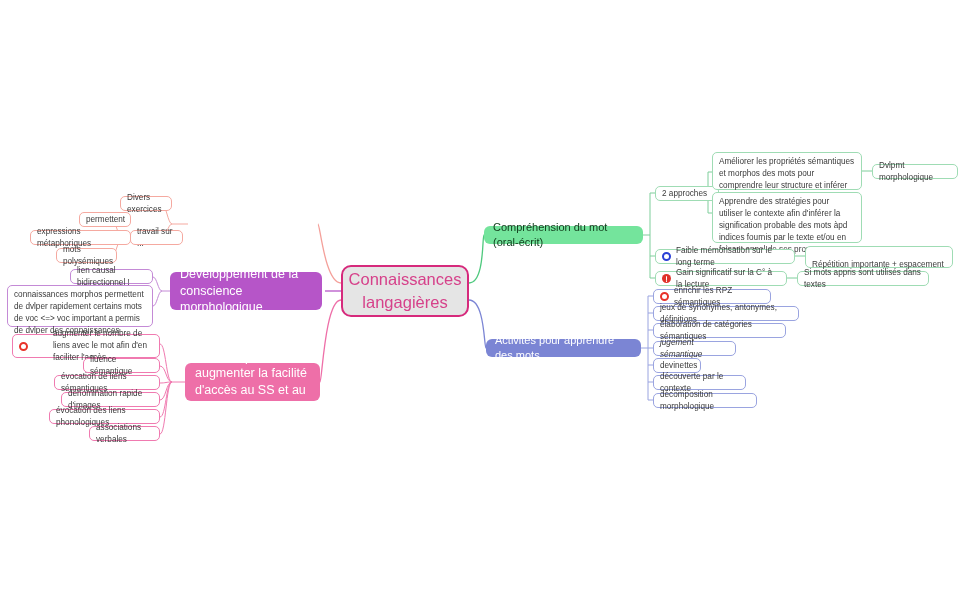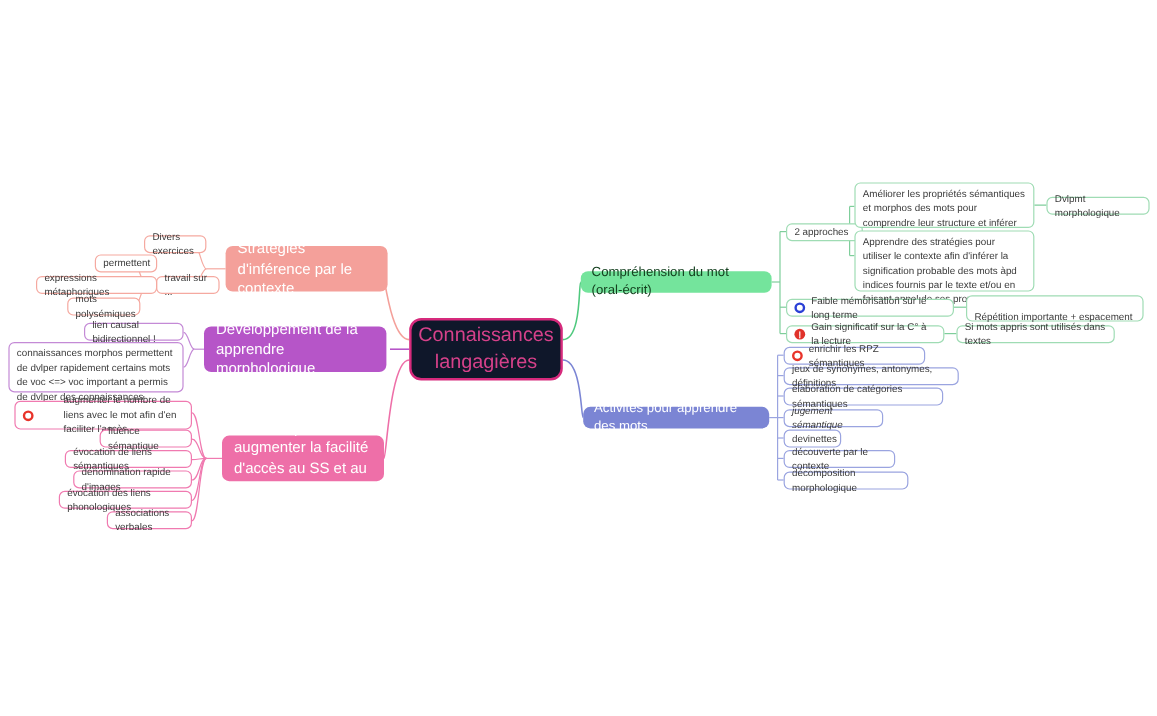--- a/index.html
+++ b/index.html
@@ -25,21 +25,21 @@
     position: absolute;
     display: flex;
     align-items: center;
     border-radius: 7px;
     white-space: pre-wrap;
     line-height: 1.33;
   }
   
   .central {
     border: 2px solid #d62a7c;
-    background: #0f172a;
+    background: #e5e5e5;
     color: #d6418a;
     font-size: 16.5px;
     border-radius: 10px;
     padding: 10px 14px;
     justify-content: center;
     text-align: center;
     line-height: 1.42;
   }
   
   .main {
@@ -156,26 +156,23 @@
     <path d="M648,365 L653,365" stroke="#9aa4e0" stroke-width="1" fill="none"></path>
     <path d="M648,382 L653,382" stroke="#9aa4e0" stroke-width="1" fill="none"></path>
     <path d="M648,400 L653,400" stroke="#9aa4e0" stroke-width="1" fill="none"></path>
   </svg>
 
   <div class="node central" style="left:341px; top:265px; width:128px; height:52px; flex-direction:column;">
     <span class="txt">Connaissances</span>
     <span class="txt">langagières</span>
   </div>
 
-  <div class="node main" style="left:188px; top:205px; width:135px; height:38px; background:#f4a09a;">
-    <span class="txt">Stratégies d'inférence par le contexte</span>
-  </div>
 
   <div class="node main" style="left:170px; top:272px; width:152px; height:38px; background:#b655c8;">
-    <span class="txt">Développement de la apprendre morphologique</span>
+    <span class="txt">Développement de la conscience morphologique</span>
   </div>
 
   <div class="node main" style="left:185px; top:363px; width:135px; height:38px; background:#ee6fa8;">
     <span class="txt">Activités pour augmenter la facilité d'accès au SS et au LPS</span>
   </div>
 
   <div class="node main small" style="left:484px; top:226px; width:159px; height:18px; background:#74e49c; color:#14401f;">
     <span class="txt">Compréhension du mot (oral-écrit)</span>
   </div>
 

